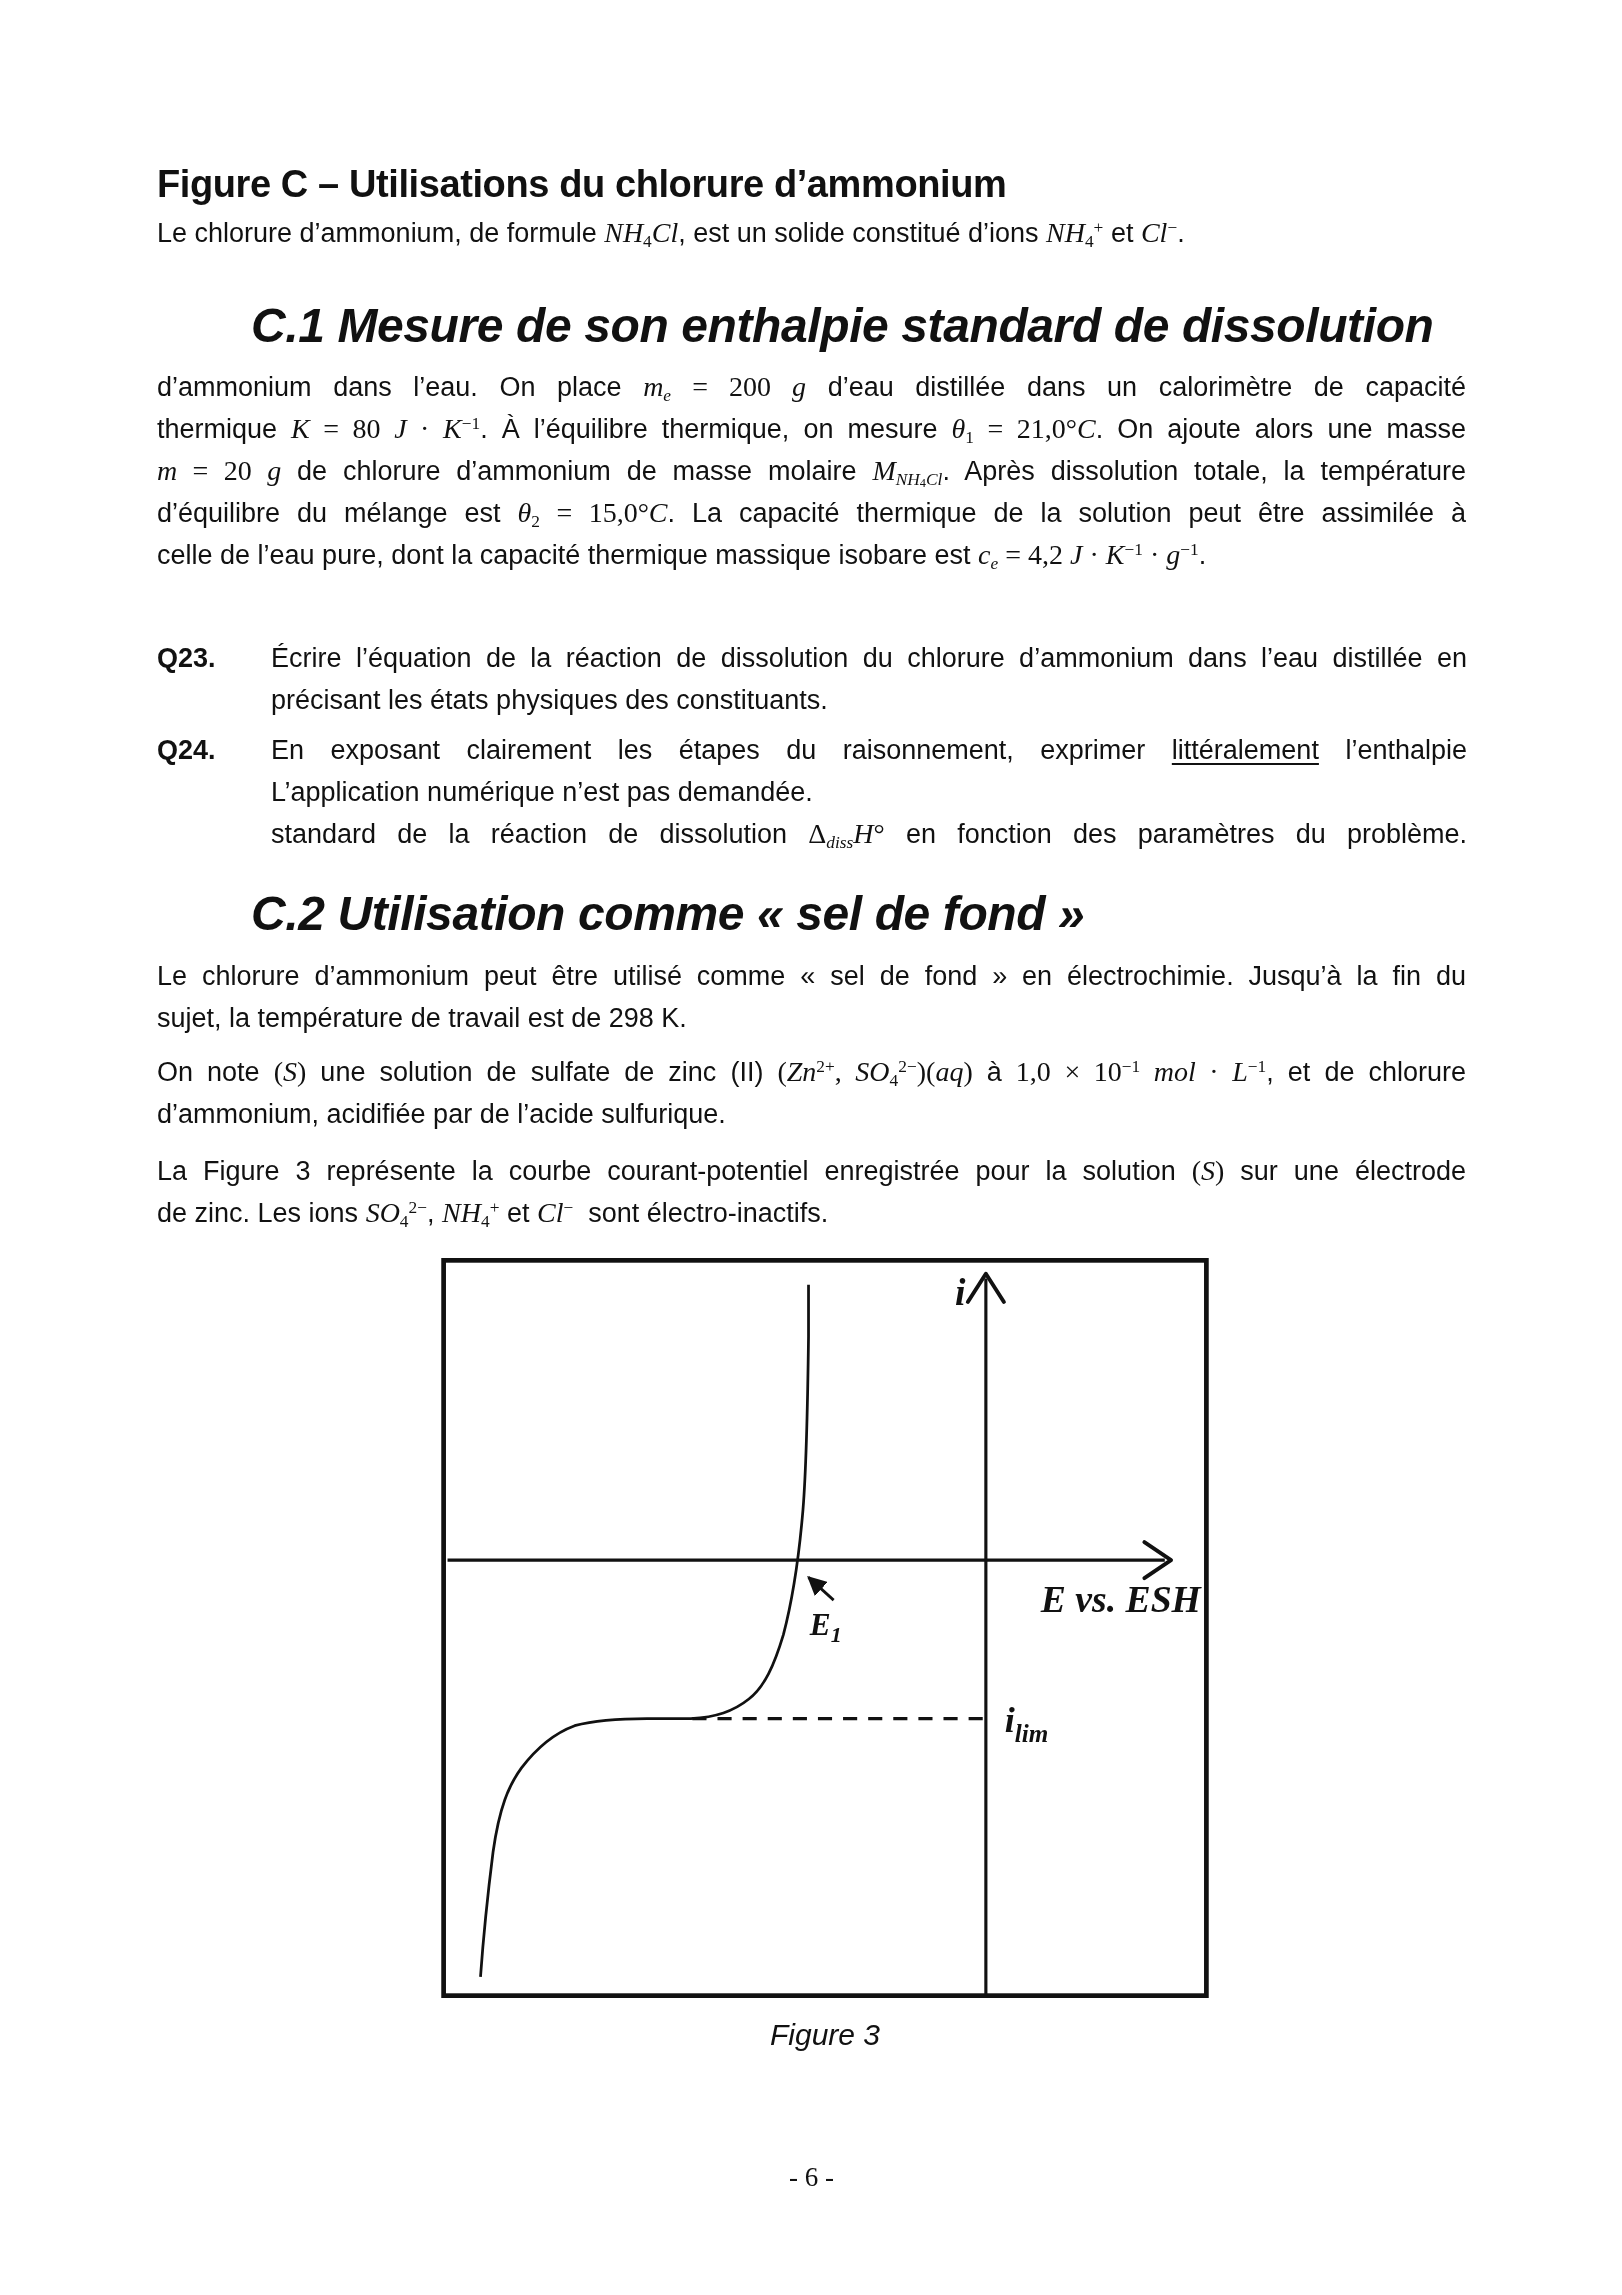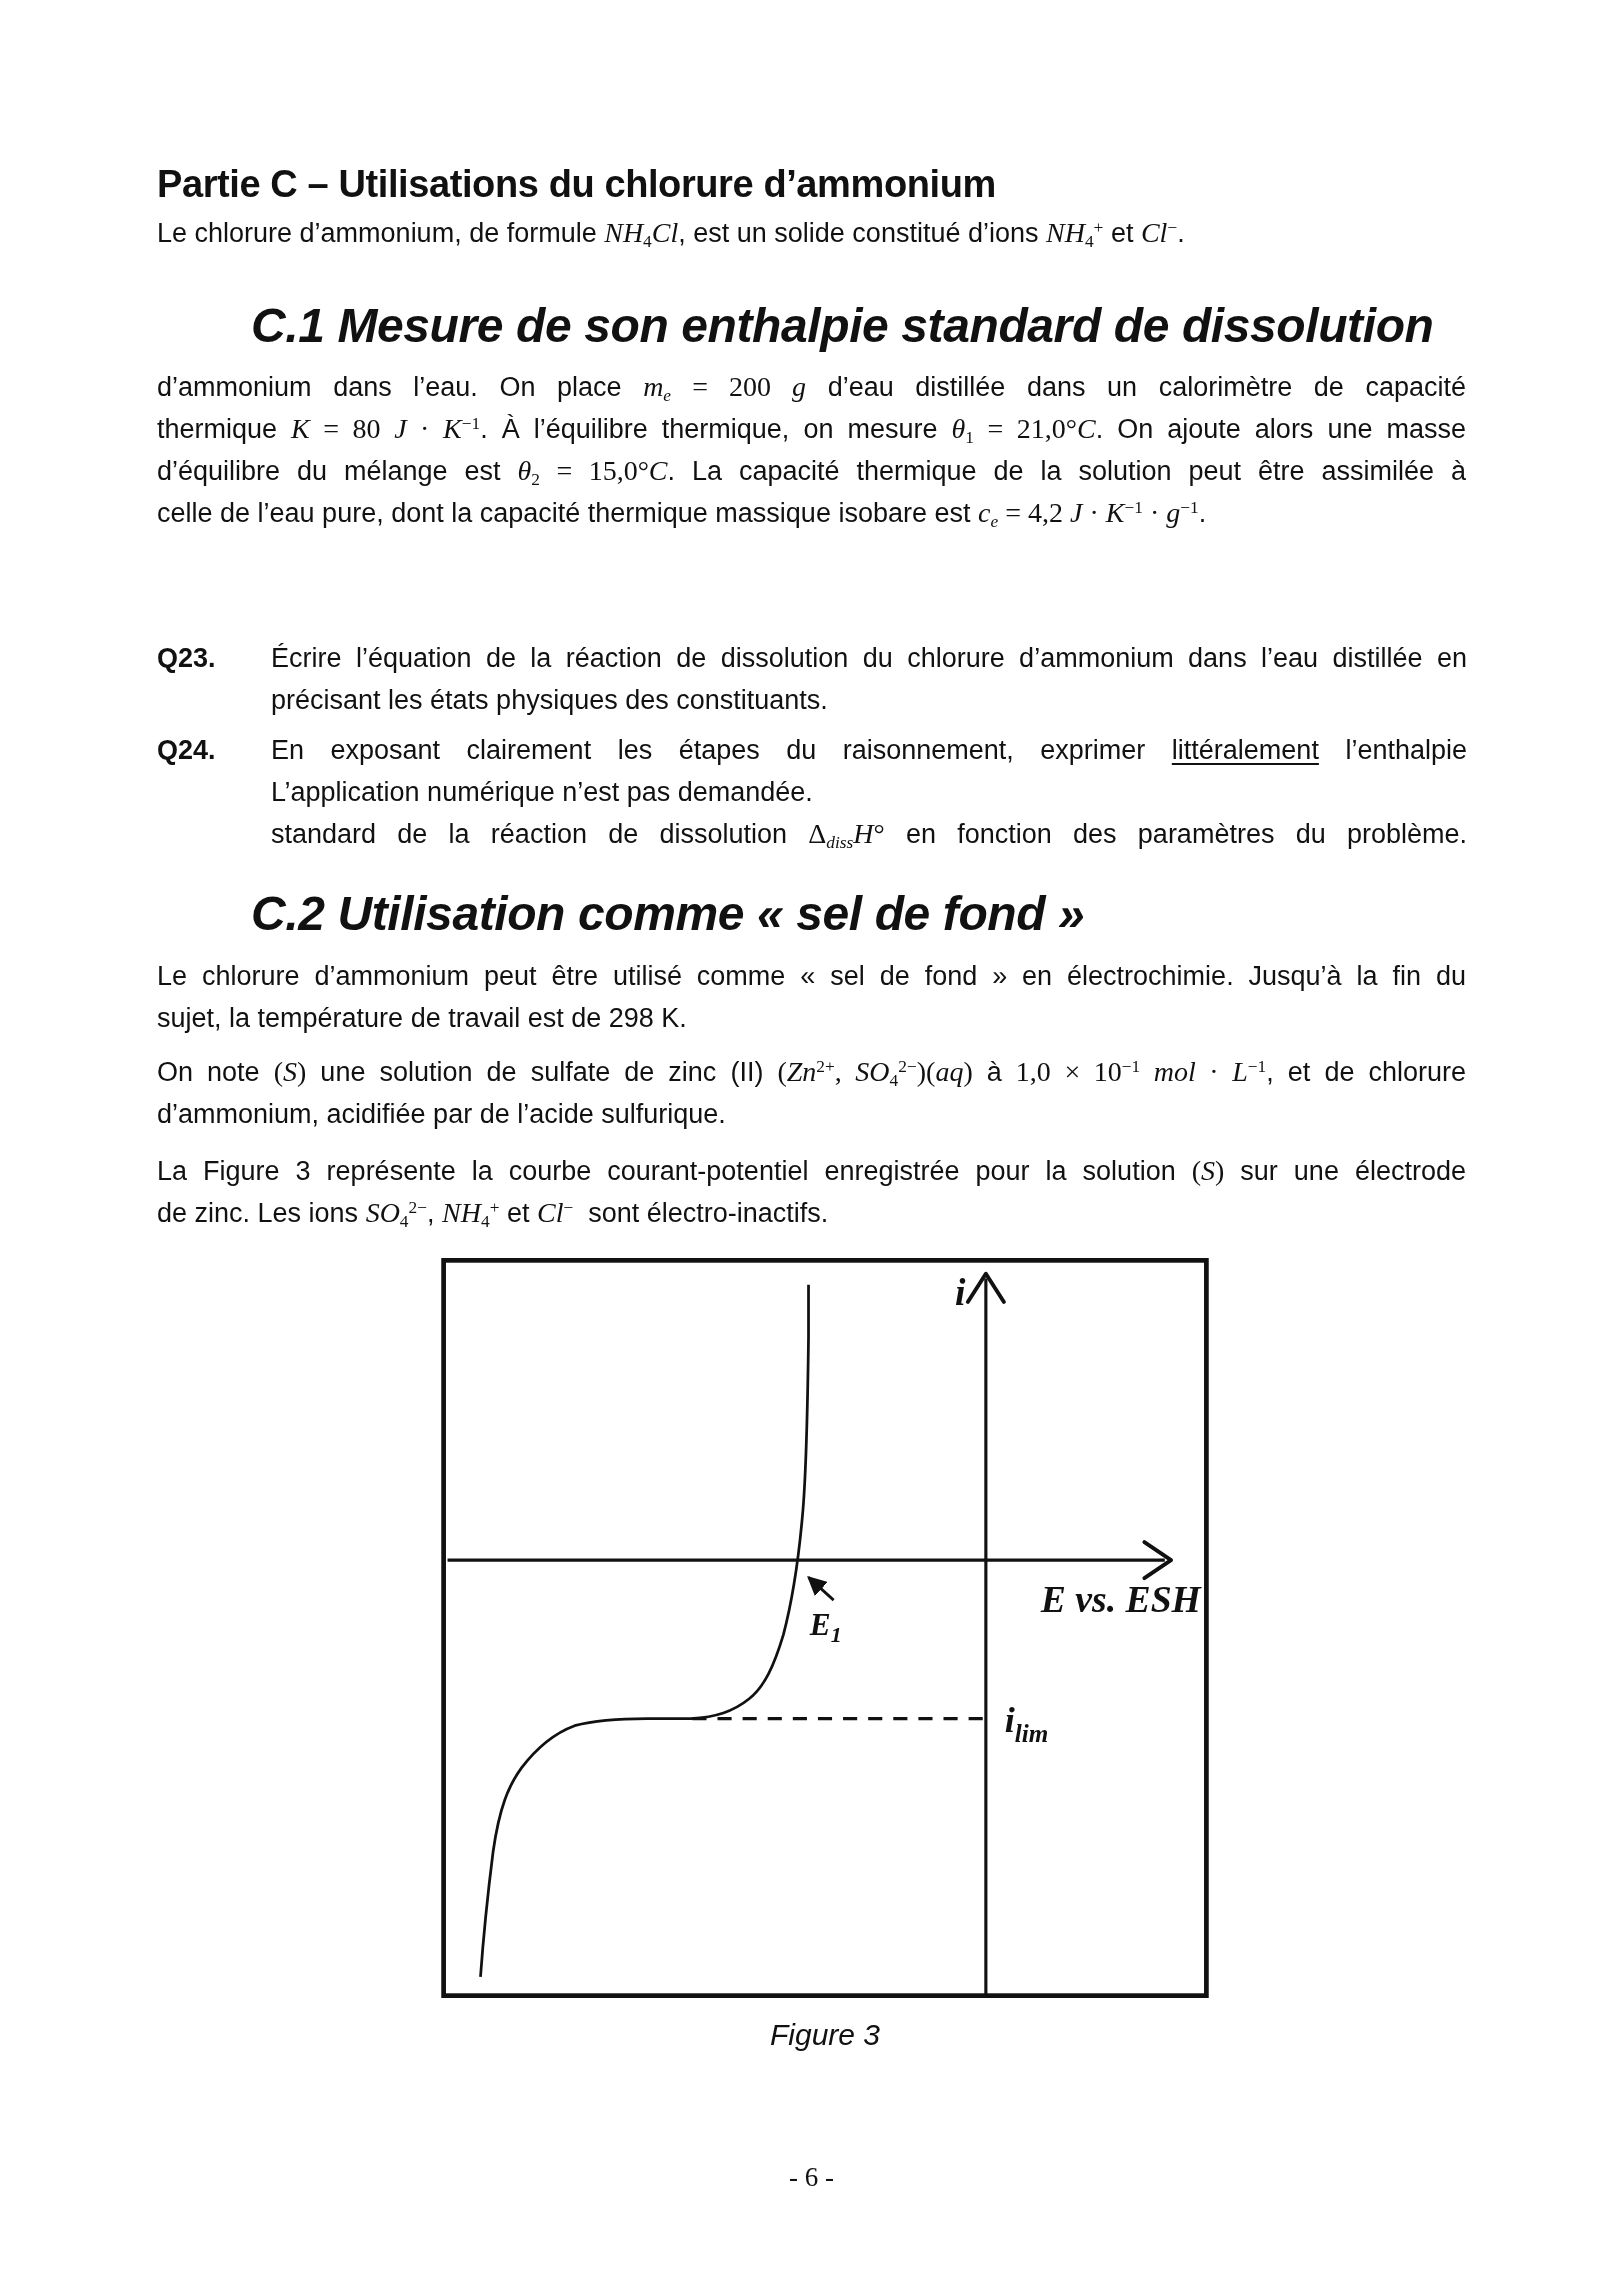--- a/index.html
+++ b/index.html
@@ -57,31 +57,32 @@
     left:0;top:2162px;width:1623px;text-align:center;
     font-family:"Liberation Serif","DejaVu Serif",serif;
     font-size:27px;
   }
 </style>
 </head>
 <body>
 
 <div class="page">
 
-  <div class="abs doc-title">Partie C – Utilisations du chlorure d’ammonium</div>
+  <div class="abs doc-title">Figure C – Utilisations du chlorure d’ammonium</div>
 
   <div class="abs para" style="top:212px;">
       <div class="line last"><span>Le chlorure d’ammonium, de formule </span><span class="math"><span class="mi">NH</span><sub class="mr">4</sub><span class="mi">Cl</span></span><span>, est un solide constitué d’ions </span><span class="math"><span class="mi">NH</span><sub class="mr">4</sub><sup class="mr">+</sup></span><span> et </span><span class="math"><span class="mi">Cl</span><sup class="mr">−</sup></span><span>.</span></div>
     </div>
 
   <div class="abs heading" style="top:305px;">C.1 Mesure de son enthalpie standard de dissolution</div>
 
   <div class="abs para" style="top:366px;">
       <div class="line"><span>d’ammonium dans l’eau. On place </span><span class="math"><span class="mi">m</span><sub class="mi">e</sub><span class="mr"> = 200 </span><span class="mi">g</span></span><span> d’eau distillée dans un calorimètre de capacité</span></div>
       <div class="line"><span>thermique </span><span class="math"><span class="mi">K</span><span class="mr"> = 80 </span><span class="mi">J</span><span class="mr"> · </span><span class="mi">K</span><sup class="mr">−1</sup></span><span>. À l’équilibre thermique, on mesure </span><span class="math"><span class="mi">θ</span><sub class="mr">1</sub><span class="mr"> = 21,0°</span><span class="mi">C</span></span><span>. On ajoute alors une masse</span></div>
+      <div class="line"><span class="math"><span class="mi">m</span><span class="mr"> = 20 </span><span class="mi">g</span></span><span> de chlorure d’ammonium de masse molaire </span><span class="math"><span class="mi">M</span><sub class="mi">NH</sub><sub class="mr m2">4</sub><sub class="mi">Cl</sub></span><span>. Après dissolution totale, la température</span></div>
       <div class="line"><span>d’équilibre du mélange est </span><span class="math"><span class="mi">θ</span><sub class="mr">2</sub><span class="mr"> = 15,0°</span><span class="mi">C</span></span><span>. La capacité thermique de la solution peut être assimilée à</span></div>
       <div class="line last"><span>celle de l’eau pure, dont la capacité thermique massique isobare est </span><span class="math"><span class="mi">c</span><sub class="mi">e</sub><span class="mr"> = 4,2 </span><span class="mi">J</span><span class="mr"> · </span><span class="mi">K</span><sup class="mr">−1</sup><span class="mr"> · </span><span class="mi">g</span><sup class="mr">−1</sup></span><span>.</span></div>
     </div>
 
   <div class="abs qblock" style="top:637px;">
     <div class="qlabel">Q23.</div>
     <div class="qtext">
         <div class="line"><span>Écrire l’équation de la réaction de dissolution du chlorure d’ammonium dans l’eau distillée en</span></div>
         <div class="line last"><span>précisant les états physiques des constituants.</span></div>
       </div>

